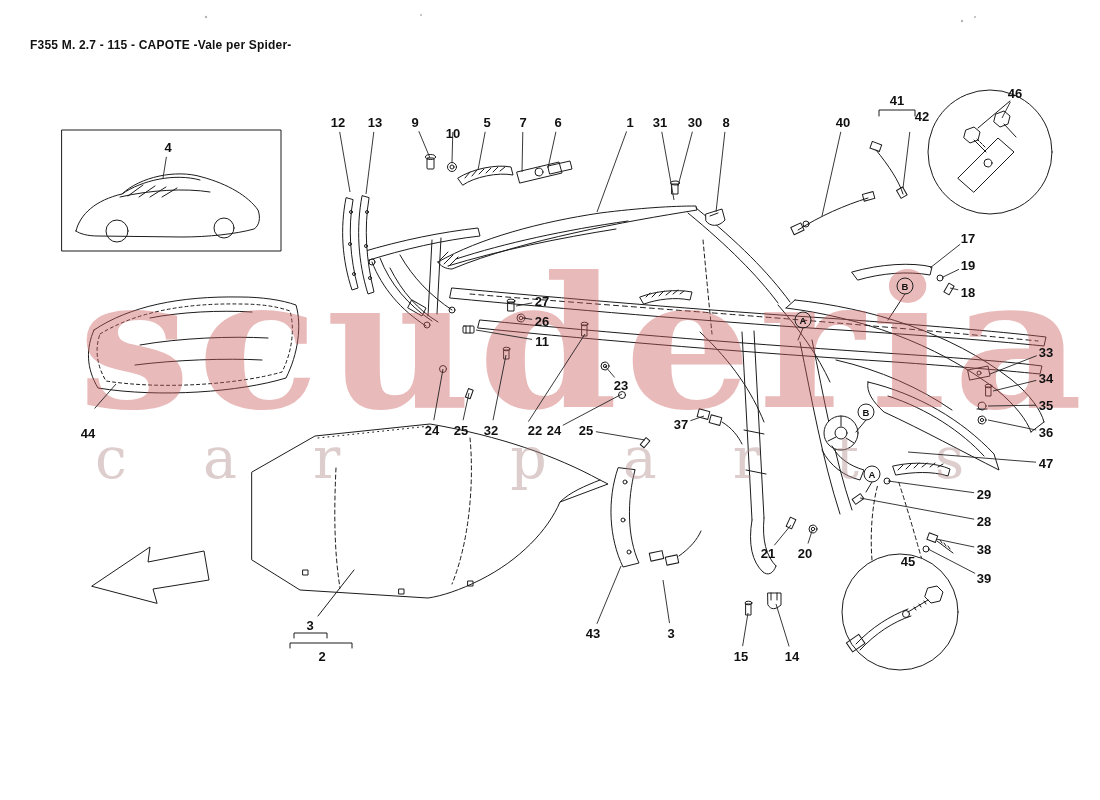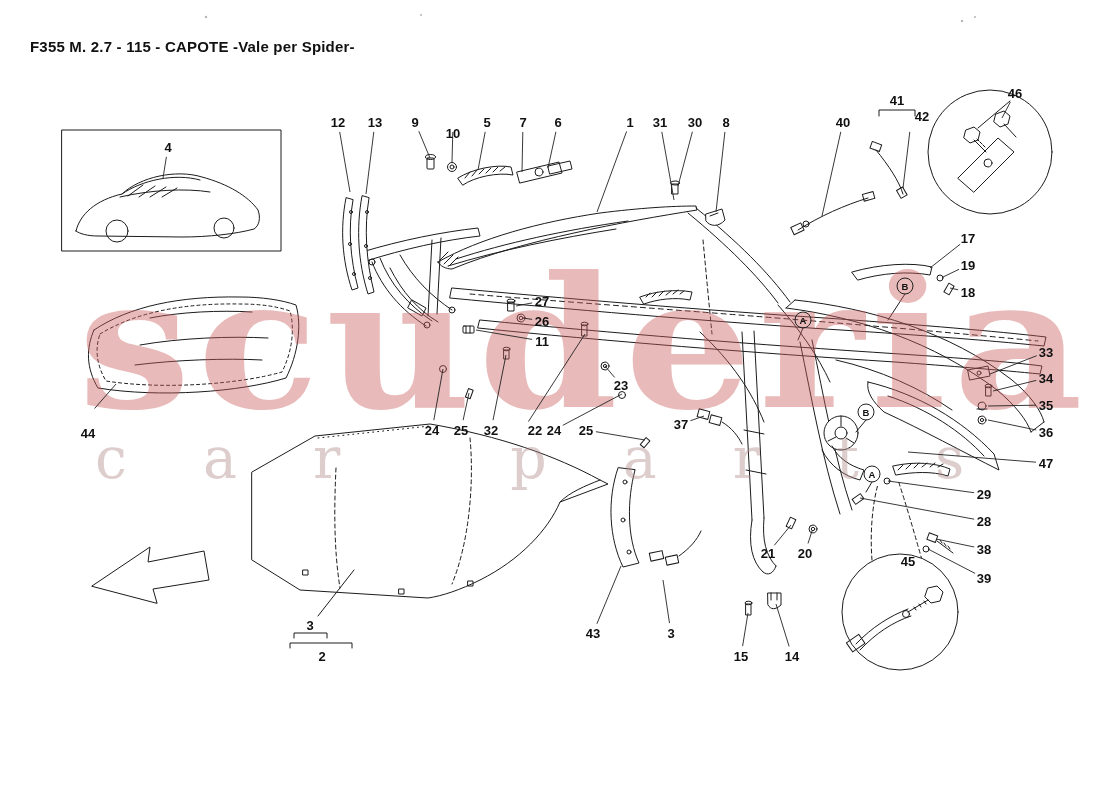--- a/index.html
+++ b/index.html
@@ -13,21 +13,21 @@
   .wm-sub{left:95px;top:430px;font-family:"DejaVu Serif",serif;
           font-size:57px;letter-spacing:76px;opacity:.42;}
   #leader-svg{position:absolute;left:0;top:0;z-index:3;}
   #leader-svg line{stroke:#222;stroke-width:0.9;}
   #callout-layer{position:absolute;inset:0;z-index:4;pointer-events:none;}
   .callout{position:absolute;transform:translate(-50%,-50%);font-weight:bold;
            font-size:13px;color:#101010;}
   .marker{position:absolute;width:15px;height:15px;border:1.2px solid #222;border-radius:50%;
           font-size:9.5px;font-weight:bold;display:flex;align-items:center;justify-content:center;
           transform:translate(-50%,-50%);}
-  .title{position:absolute;left:30px;top:38px;z-index:5;font-size:15px;font-weight:bold;
+  .title{position:absolute;left:30px;top:38px;z-index:5;font-size:12px;font-weight:bold;
          letter-spacing:.2px;}
 </style>
 </head>
 <body>
 
 <div class="stage">
 
   <svg id="art-svg" width="1100" height="800" viewBox="0 0 1100 800" stroke="#1c1c1c" fill="none" stroke-width="1" stroke-linecap="round" stroke-linejoin="round">
 
     <g fill="#b5b5b5" stroke="none">

